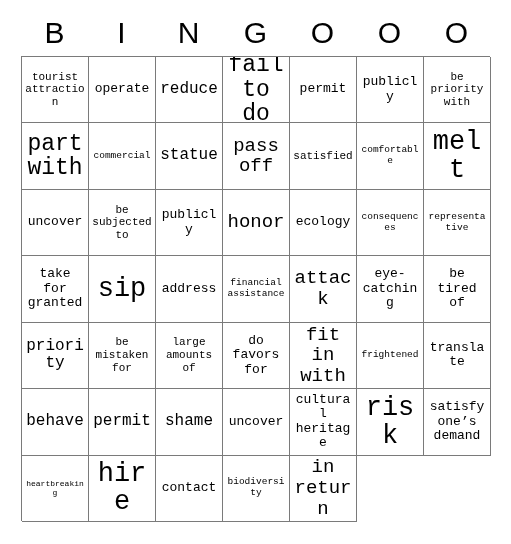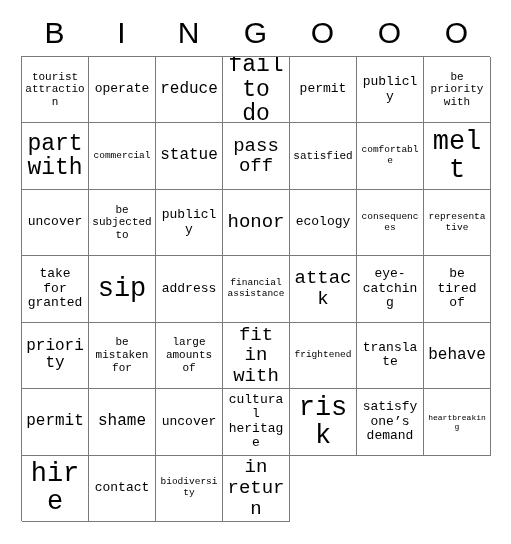--- a/index.html
+++ b/index.html
@@ -190,20 +190,23 @@
       </div>
       <div class="cell fs-l">
         <span class="txt">priority</span>
       </div>
       <div class="cell fs-s">
         <span class="txt">be mistaken for</span>
       </div>
       <div class="cell fs-s">
         <span class="txt">large amounts of</span>
       </div>
+      <div class="cell fs-m">
+        <span class="txt">do favors for</span>
+      </div>
       <div class="cell fs-xl">
         <span class="txt">fit in with</span>
       </div>
       <div class="cell fs-xs">
         <span class="txt">frightened</span>
       </div>
       <div class="cell fs-m">
         <span class="txt">translate</span>
       </div>
       <div class="cell fs-l">

